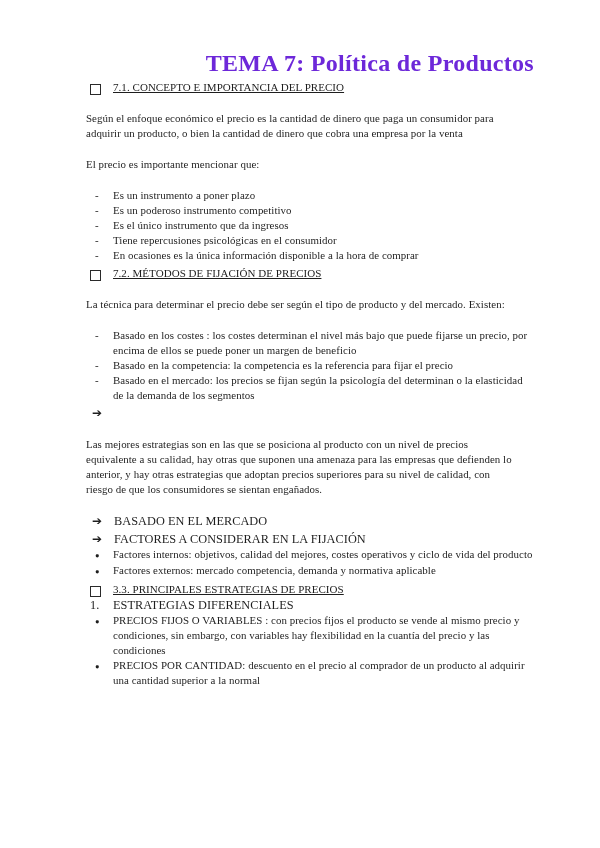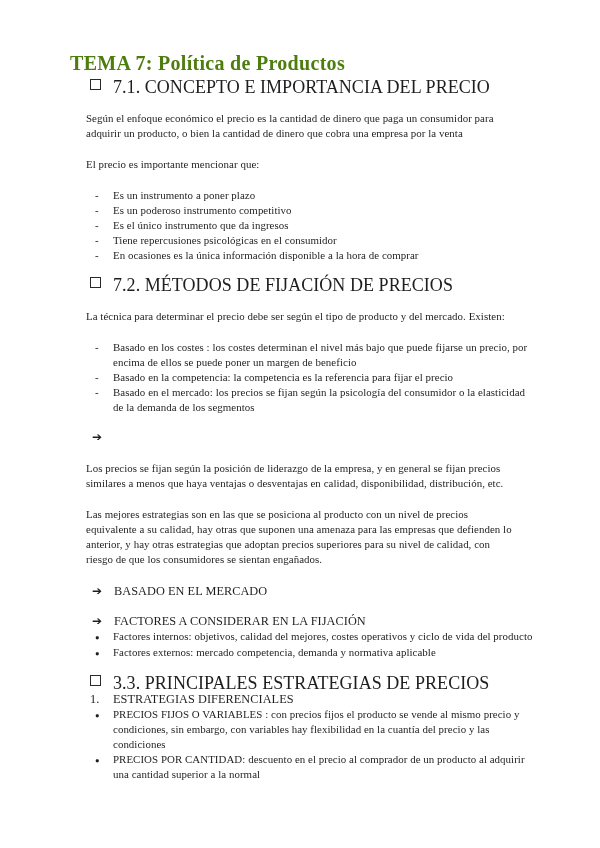--- a/index.html
+++ b/index.html
@@ -18,35 +18,36 @@
   .content {
     position: absolute;
     left: 70px; top: 56px;
     width: 464px;
     font-size: 10.9px;
     line-height: 15px;
     letter-spacing: 0.05px;
   }
   .title {
     margin: 0 0 8px 0;
-    text-align: left;
-    font-size: 20px;
+    text-align: right;
+    font-size: 24px;
     font-weight: bold;
     letter-spacing: 0.3px;
-    color: #4d7c0f;
+    color: #6d28d9;
   }
-  .sp { margin-top: 14px; }
+  .sp { margin-top: 2px; }
 
   
   .h-check {
     display: flex;
-    align-items: flex-start;
+    align-items: flex-end;
     margin-left: 20px;
-    font-size: 18px;
+    font-size: 11px;
     line-height: 16px;
+    text-decoration: underline;
   }
   .checkbox {
     flex: none;
     width: 9px; height: 9px;
     border: 1.3px solid #2a2a2a;
     margin-right: 12px;
     background: #ffffff;
   }
 
   
@@ -127,28 +128,27 @@
       <div class="li">
         <span class="marker">-</span>
         <span class="txt">Basado en los costes : los costes determinan el nivel más bajo que puede fijarse un precio, por encima de ellos se puede poner un margen de beneficio</span>
       </div>
       <div class="li">
         <span class="marker">-</span>
         <span class="txt">Basado en la competencia: la competencia es la referencia para fijar el precio</span>
       </div>
       <div class="li">
         <span class="marker">-</span>
-        <span class="txt">Basado en el mercado: los precios se fijan según la psicología del consumidor o la elasticidad de la demanda de los segmentos</span>
+        <span class="txt">Basado en el mercado: los precios se fijan según la psicología del determinan o la elasticidad de la demanda de los segmentos</span>
       </div>
     </div>
 
     <div class="h-arrow sp">
       <span class="arrow">➔</span>
     </div>
-    <p class="para">Los precios se fijan según la posición de liderazgo de la empresa, y en general se fijan precios similares a menos que haya ventajas o desventajas en calidad, disponibilidad, distribución, etc.</p>
     <p class="para">Las mejores estrategias son en las que se posiciona al producto con un nivel de precios equivalente a su calidad, hay otras que suponen una amenaza para las empresas que defienden lo anterior, y hay otras estrategias que adoptan precios superiores para su nivel de calidad, con riesgo de que los consumidores se sientan engañados.</p>
 
     <div class="h-arrow sp">
       <span class="arrow">➔</span>
       <span>BASADO EN EL MERCADO</span>
     </div>
 
     <div class="h-arrow sp">
       <span class="arrow">➔</span>
       <span>FACTORES A CONSIDERAR EN LA FIJACIÓN</span>

